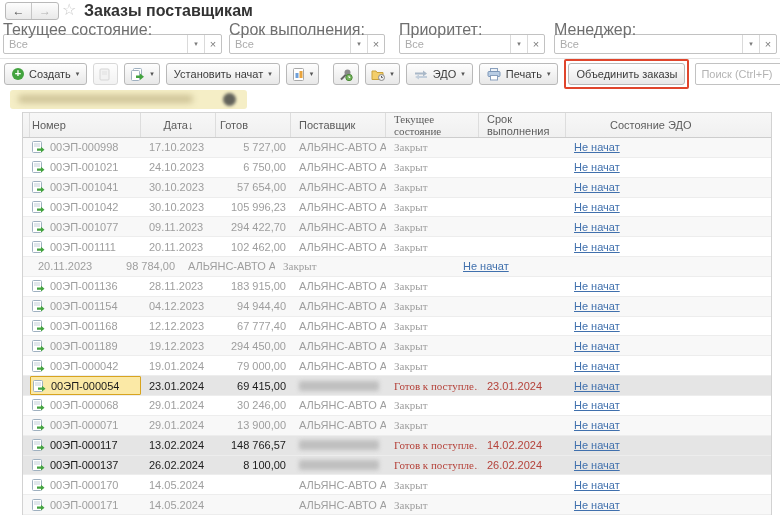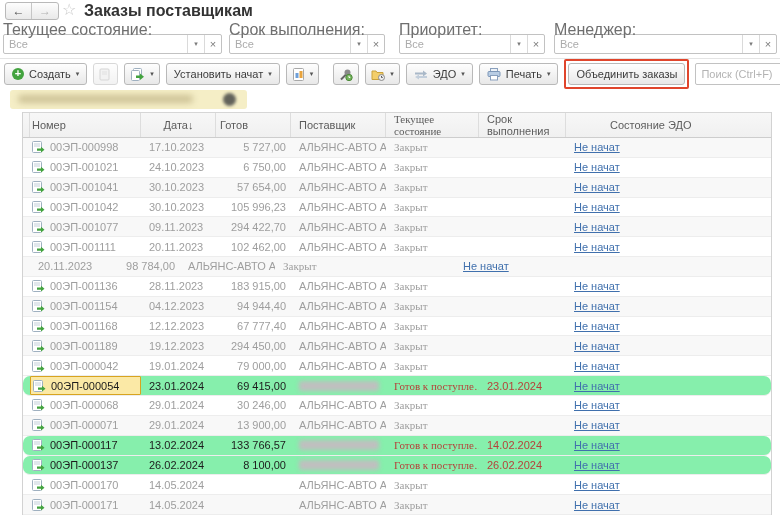--- a/index.html
+++ b/index.html
@@ -57,21 +57,21 @@
 
   
   .grid { position:absolute; top:112px; left:22px; width:750px; height:403px;
     border-left:1px solid #d2d2d2; border-right:1px solid #d2d2d2; overflow:hidden; }
   .thead { display:flex; height:26px; background:linear-gradient(#f7f7f7,#f0f0f0);
     border-top:1px solid #d6d6d6; border-bottom:1px solid #cdcdcd; color:#5c5c5c; }
   .th { display:flex; align-items:center; border-right:1px solid #ddd; overflow:hidden; }
   .th:last-child { border-right:none;margin-left:36px; }
   .tr { display:flex; height:19.85px; border-bottom:1px solid #ededed; background:#fff; }
   .tr.alt { background:#f8f8f8; }
-  .tr.hl { background:#86efac;border-radius:7px; }
+  .tr.hl { background:#e5e5e5; }
   .td { display:flex; align-items:center; overflow:hidden; white-space:nowrap; color:#9e9e9e; }
 
   .c-gutter   { width:7px; flex:none; }
   .c-number   { width:111px; flex:none; padding-left:2px; gap:5px; }
   .c-date     { width:75px;  flex:none; padding-left:8px; }
   .c-sum      { width:75px;  flex:none; justify-content:flex-end; padding-right:5px; }
   .c-supplier { width:95px;  flex:none; padding-left:8px; }
   .c-state    { width:93px;  flex:none; padding-left:8px;font-family:Liberation Serif, serif; }
   .c-due      { width:87px;  flex:none; padding-left:8px; }
   .c-edo      { width:207px; flex:none; padding-left:8px; }
@@ -610,21 +610,21 @@
         <svg width="13" height="12" viewBox="0 0 13 12">
           <rect x="0.5" y="0.5" width="9" height="11" rx="1" fill="#fff" stroke="#9fb0c0"></rect>
           <rect x="2" y="2.5" width="6" height="1" fill="#c3cfda"></rect>
           <rect x="2" y="4.5" width="6" height="1" fill="#c3cfda"></rect>
           <path d="M5,7.6 h4 v-1.8 l3.5,2.9 -3.5,2.9 v-1.8 h-4 z" fill="#43a33f"></path>
         </svg>
       </span>
       <span class="numtext">00ЭП-000117</span>
     </div>
     <div class="td c-date">13.02.2024</div>
-    <div class="td c-sum">133 766,57</div>
+    <div class="td c-sum">148 766,57</div>
     <div class="td c-supplier redacted">
 
       <span class="blob"></span>
     </div>
     <div class="td c-state">Готов к поступле…</div>
     <div class="td c-due">14.02.2024</div>
     <div class="td c-edo">
       <span class="edo-link">Не начат</span>
     </div>
   </div>

